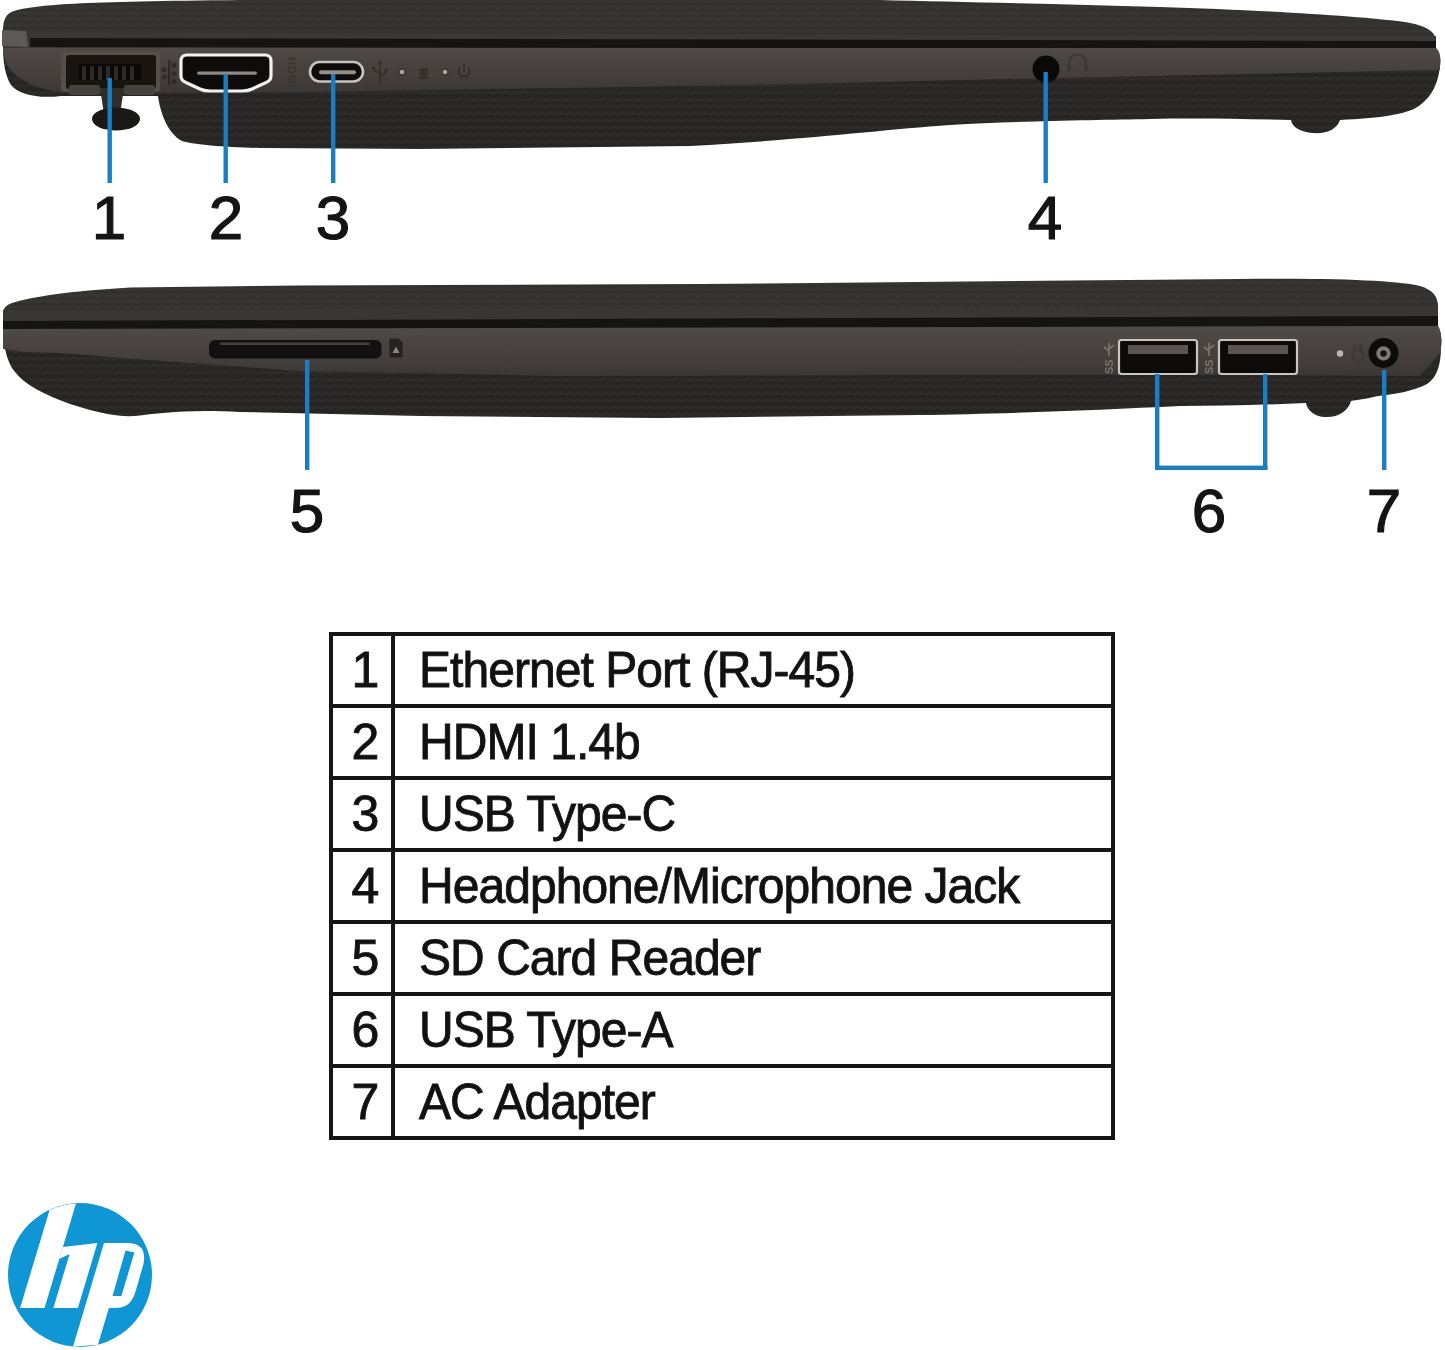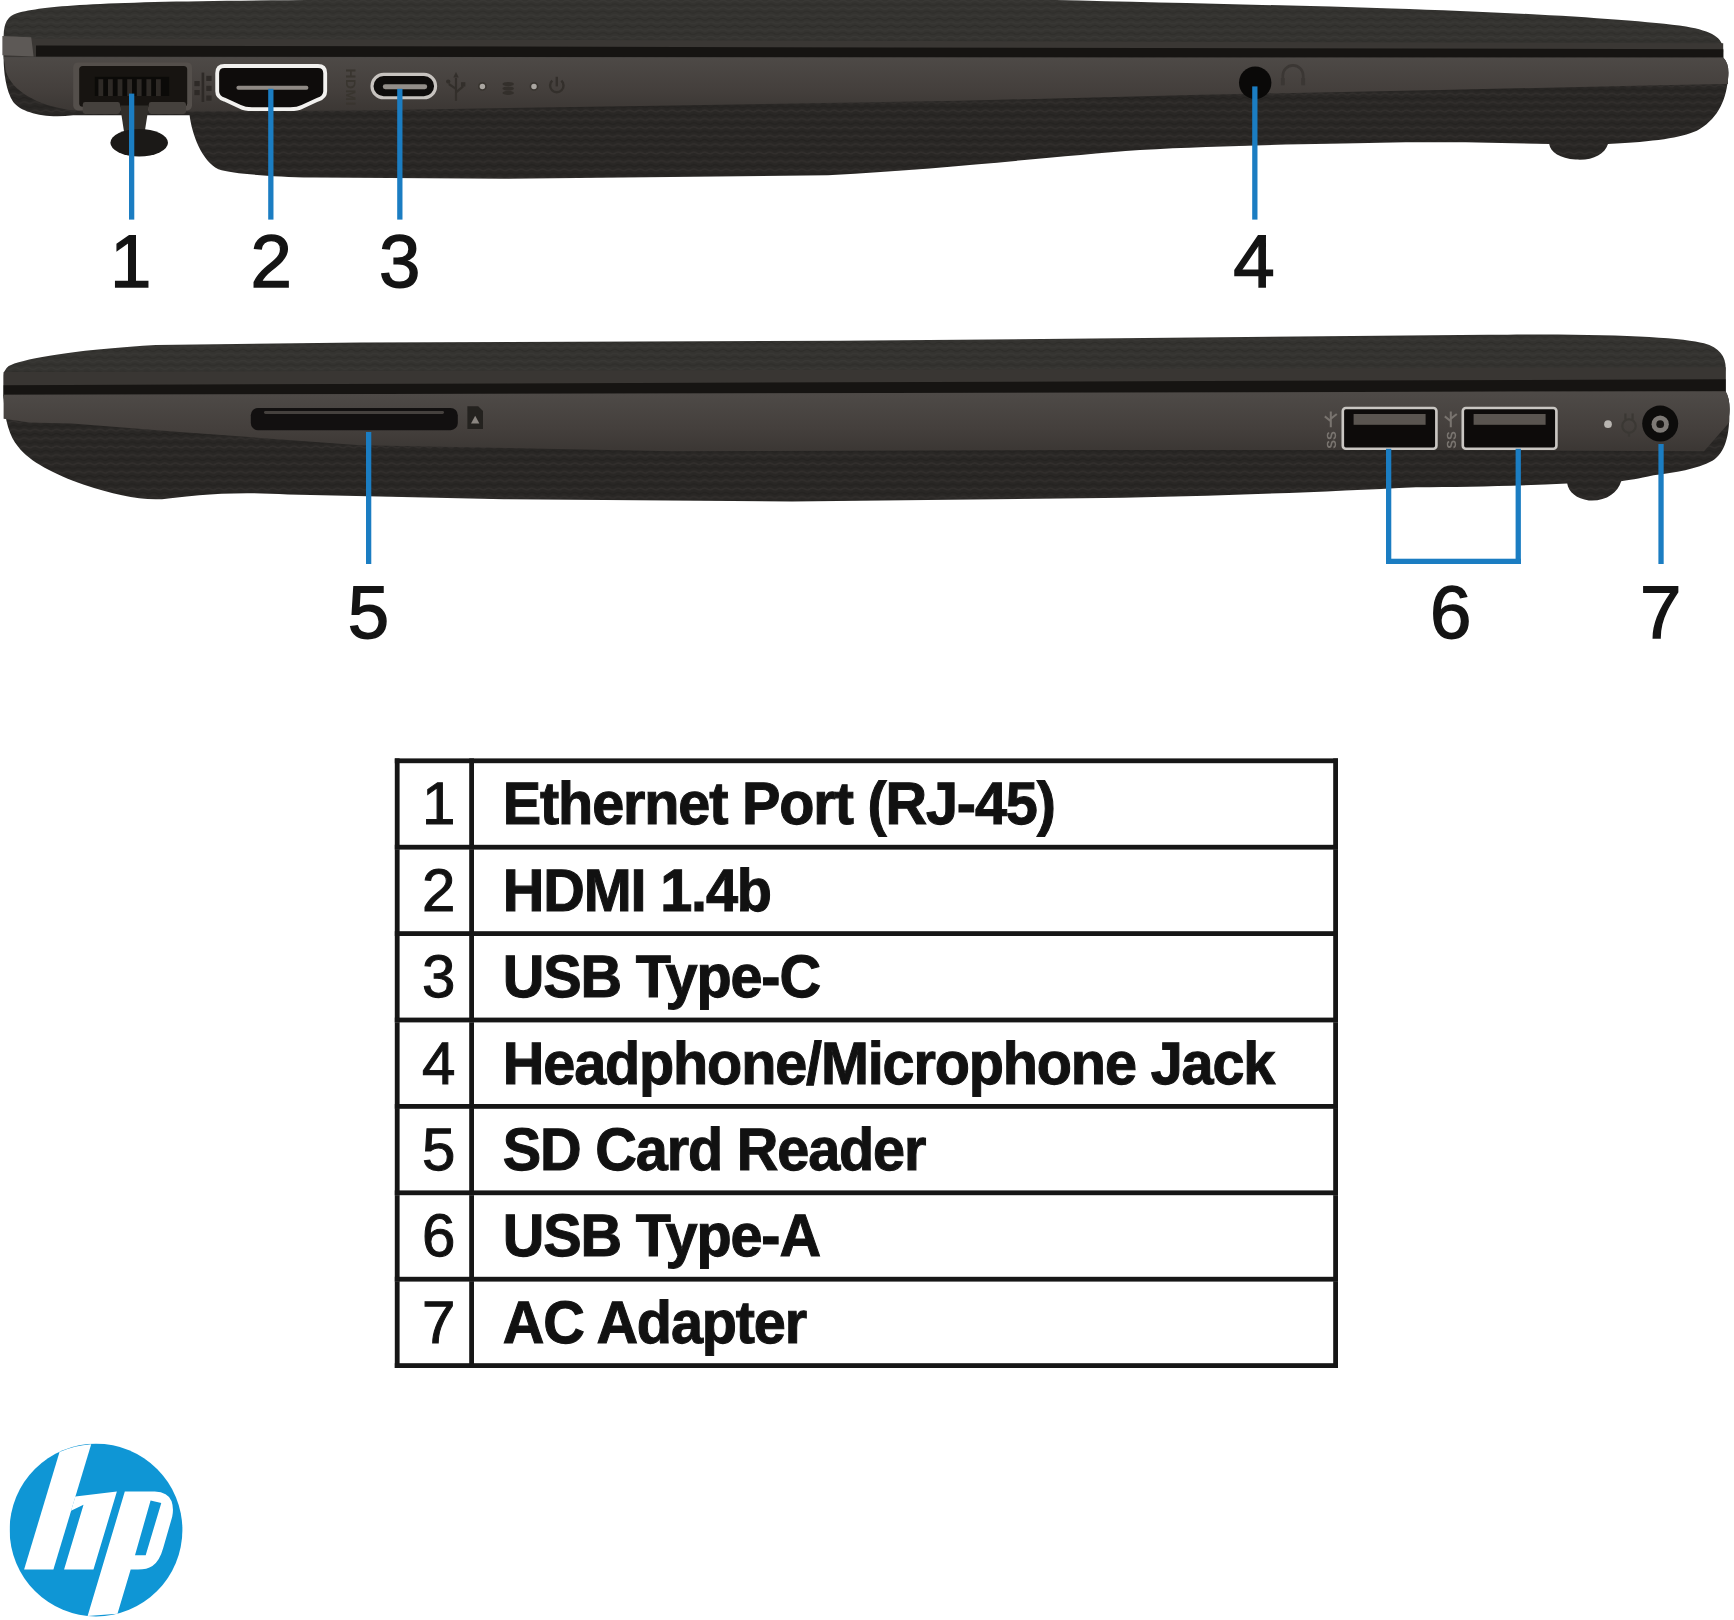--- a/index.html
+++ b/index.html
@@ -1,21 +1,21 @@
 <!DOCTYPE html>
 <html><head>
 <meta charset="utf-8">
 <style>
   html,body{margin:0;padding:0;background:#fff;}
   body{width:1445px;height:1350px;position:relative;font-family:"Liberation Sans",sans-serif;overflow:hidden;}
   .abs{position:absolute;}
   table.legend{border-collapse:collapse;table-layout:fixed;}
   table.legend td{border:4px solid #161616;padding:0;}
   table.legend td.num{text-align:center;padding-left:7px;font-weight:normal;-webkit-text-stroke:0.9px #151515;}
-  table.legend td.lbl{padding-left:24px;letter-spacing:-1px;font-weight:bold;-webkit-text-stroke:0.9px #151515;}
+  table.legend td.lbl{padding-left:24px;letter-spacing:-1px;font-weight:normal;-webkit-text-stroke:0.9px #151515;}
   table.legend td.lbl span{display:inline-block;transform:scaleX(0.96);transform-origin:0 50%;white-space:nowrap;}
 </style>
 </head>
 <body>
 
 <svg class="abs" style="left:0;top:0" width="1445" height="260" viewBox="0 0 1445 260">
   <defs>
     <linearGradient id="band1" x1="0" y1="46" x2="0" y2="95" gradientUnits="userSpaceOnUse">
       <stop offset="0" stop-color="#4e4a47"></stop>
       <stop offset="0.6" stop-color="#443f3c"></stop>

